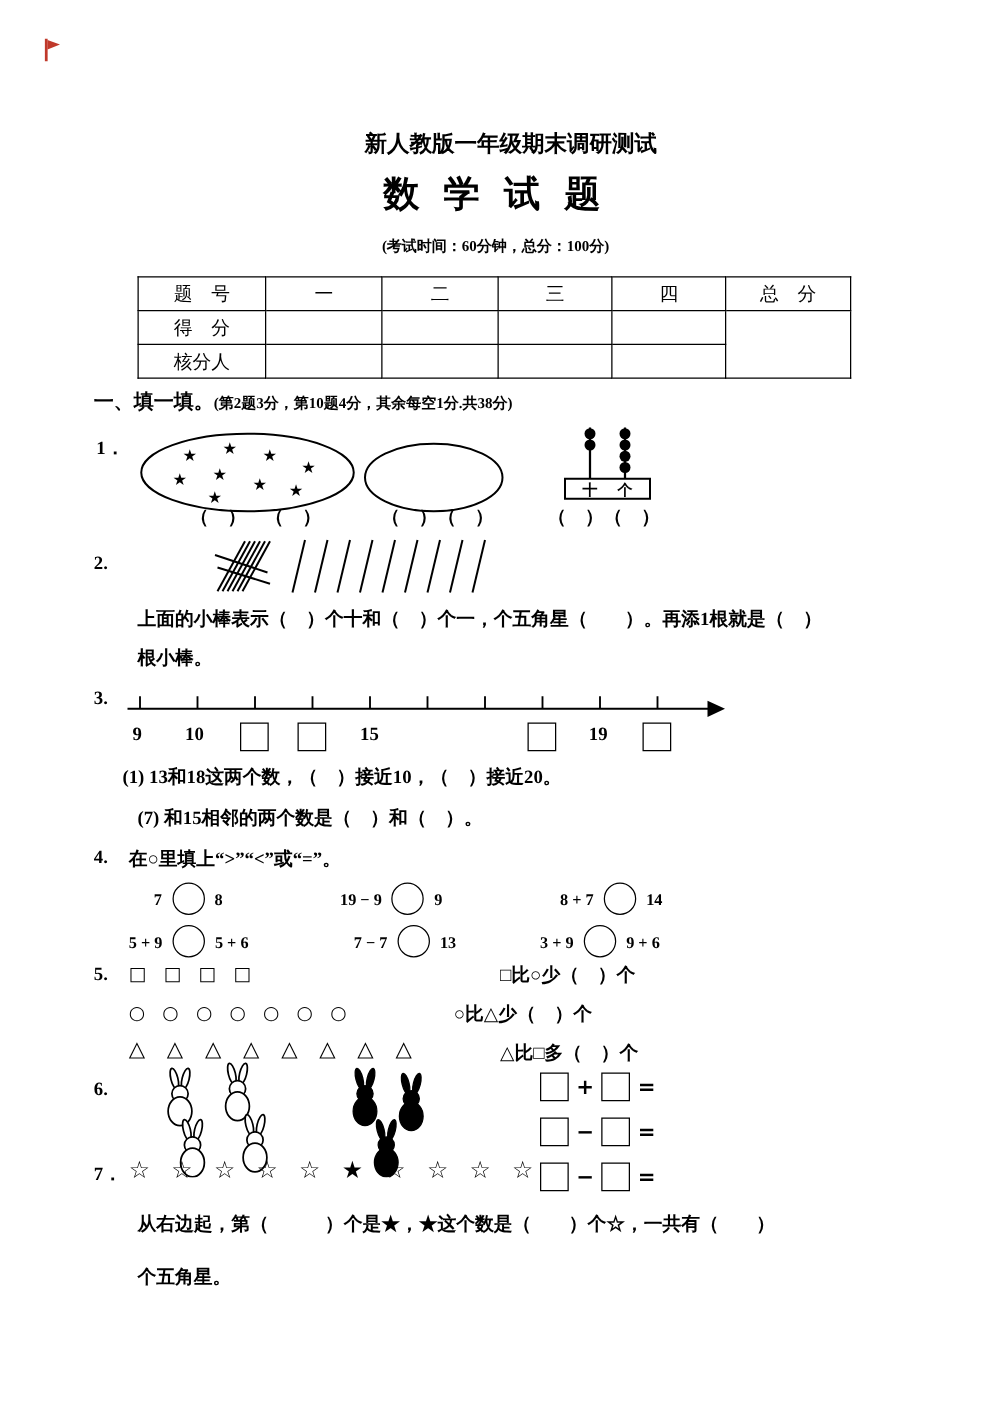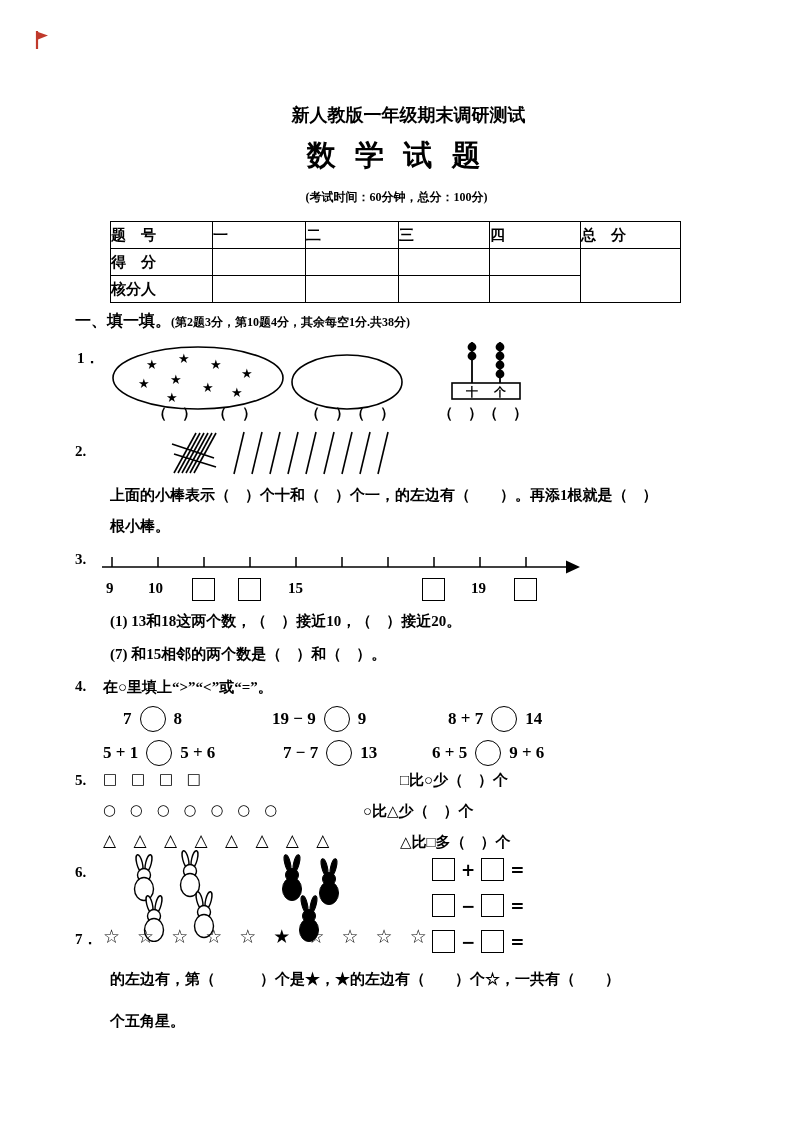--- a/index.html
+++ b/index.html
@@ -13,27 +13,27 @@
   .center { left:0; width:793px; text-align:center; }
   .title { font-size:18px;margin-left:12px; }
   .subject { font-size:29px; letter-spacing:6px; }
   .info { font-size:12px; }
   .body-text { font-size:15px; white-space:nowrap; }
   .qnum { font-size:15px; }
   .sec-head { font-size:16px;text-align:center; }
   .sec-note { font-size:12px; }
 
   table.score { position:absolute; left:110px; top:221px; border-collapse:collapse; table-layout:fixed; }
-  table.score td { border:1.7px solid #000; vertical-align:middle; font-size:15px; font-weight:bold; height:27px; padding:0; }
+  table.score td { border:1.7px solid #000; text-align:center; vertical-align:middle; font-size:15px; font-weight:normal; height:27px; padding:0; }
 
   .sqbox { position:absolute; width:23px; height:23px; border:1.7px solid #000; background:#fff; }
   .wbox  { display:inline-block; width:23px; height:23px; border:1.7px solid #000; vertical-align:middle; background:#fff; }
   .eop   { display:inline-block; font-size:17px; margin:0 6px; vertical-align:middle; font-family:"DejaVu Sans",sans-serif; font-weight:bold; }
 
-  .cmp-cell { font-size:17px; white-space:nowrap; }
+  .cmp-cell { font-size:13px; white-space:nowrap; }
   .cmp { display:inline-block; width:26px; height:26px; border:1.6px solid #000; border-radius:50%; vertical-align:-8px; margin:0 8px; background:#fff; }
 
   .glyphs { font-family:"DejaVu Sans",sans-serif; font-weight:normal; white-space:nowrap; }
   .shape-row { font-size:15px; word-spacing:9px; }
   .tri-row { font-size:17px; word-spacing:12px; }
   .star-row { font-size:19px; word-spacing:11px; }
 
   .rab-o { fill:#fff; stroke:#000; stroke-width:1.4px; }
   .rab-f { fill:#000; stroke:#000; stroke-width:1px; }
   svg text { font-weight:bold; }
@@ -150,21 +150,21 @@
     <line x1="102" y1="47" x2="112" y2="5"></line>
     <line x1="120" y1="47" x2="130" y2="5"></line>
     <line x1="138" y1="47" x2="148" y2="5"></line>
     <line x1="156" y1="47" x2="166" y2="5"></line>
     <line x1="174" y1="47" x2="184" y2="5"></line>
     <line x1="192" y1="47" x2="202" y2="5"></line>
     <line x1="210" y1="47" x2="220" y2="5"></line>
   </g>
 </svg>
 
-<div class="abs body-text" style="left:110px;top:486px">上面的小棒表示（　）个十和（　）个一，的左边有（　　）。再添1根就是（　）</div>
+<div class="abs body-text" style="left:110px;top:486px">上面的小棒表示（　）个十和（　）个一，个五角星（　　）。再添1根就是（　）</div>
 <div class="abs body-text" style="left:110px;top:517px">根小棒。</div>
 
 <div class="abs qnum" style="left:75px;top:551px">3.</div>
 
 <svg class="abs" style="left:100px;top:554px" width="482" height="22" viewBox="0 0 482 22">
   <line x1="2" y1="13" x2="468" y2="13" stroke="#000" stroke-width="1.7"></line>
   <polygon points="480,13 466,6.5 466,19.5" fill="#000"></polygon>
   <g stroke="#000" stroke-width="1.5">
     <line x1="12" y1="3" x2="12" y2="13"></line>
     <line x1="58" y1="3" x2="58" y2="13"></line>
@@ -181,43 +181,43 @@
 
 <div class="abs body-text" style="left:106px;top:580px">9</div>
 <div class="abs body-text" style="left:148px;top:580px">10</div>
 <div class="sqbox" style="left:192px;top:578px"></div>
 <div class="sqbox" style="left:238px;top:578px"></div>
 <div class="abs body-text" style="left:288px;top:580px">15</div>
 <div class="sqbox" style="left:422px;top:578px"></div>
 <div class="abs body-text" style="left:471px;top:580px">19</div>
 <div class="sqbox" style="left:514px;top:578px"></div>
 
-<div class="abs body-text" style="left:110px;top:612px">(1) 13和18这两个数，（　）接近10，（　）接近20。</div>
+<div class="abs body-text" style="left:98px;top:612px">(1) 13和18这两个数，（　）接近10，（　）接近20。</div>
 <div class="abs body-text" style="left:110px;top:645px">(7) 和15相邻的两个数是（　）和（　）。</div>
 
 <div class="abs qnum" style="left:75px;top:678px">4.</div>
 <div class="abs body-text" style="left:103px;top:678px">在○里填上“&gt;”“&lt;”或“=”。</div>
 
 <div class="abs cmp-cell" style="left:123px;top:706px">
   <span>7</span><span class="cmp"></span><span>8</span>
 </div>
 <div class="abs cmp-cell" style="left:272px;top:706px">
   <span>19 − 9</span><span class="cmp"></span><span>9</span>
 </div>
 <div class="abs cmp-cell" style="left:448px;top:706px">
   <span>8 + 7</span><span class="cmp"></span><span>14</span>
 </div>
 <div class="abs cmp-cell" style="left:103px;top:740px">
-  <span>5 + 1</span><span class="cmp"></span><span>5 + 6</span>
+  <span>5 + 9</span><span class="cmp"></span><span>5 + 6</span>
 </div>
 <div class="abs cmp-cell" style="left:283px;top:740px">
   <span>7 − 7</span><span class="cmp"></span><span>13</span>
 </div>
 <div class="abs cmp-cell" style="left:432px;top:740px">
-  <span>6 + 5</span><span class="cmp"></span><span>9 + 6</span>
+  <span>3 + 9</span><span class="cmp"></span><span>9 + 6</span>
 </div>
 
 <div class="abs qnum" style="left:75px;top:772px">5.</div>
 <div class="abs glyphs shape-row" style="left:103px;top:770px">□ □ □ □</div>
 <div class="abs body-text" style="left:400px;top:771px">□比○少（　）个</div>
 <div class="abs glyphs shape-row" style="left:103px;top:801px">○ ○ ○ ○ ○ ○ ○</div>
 <div class="abs body-text" style="left:363px;top:802px">○比△少（　）个</div>
 <div class="abs glyphs tri-row" style="left:103px;top:830px">△ △ △ △ △ △ △ △</div>
 <div class="abs body-text" style="left:400px;top:833px">△比□多（　）个</div>
 
@@ -246,14 +246,14 @@
 </div>
 <div class="abs" style="left:432px;top:894px">
   <span class="wbox"></span><span class="eop">−</span><span class="wbox"></span><span class="eop">=</span>
 </div>
 <div class="abs" style="left:432px;top:930px">
   <span class="wbox"></span><span class="eop">−</span><span class="wbox"></span><span class="eop">=</span>
 </div>
 
 <div class="abs qnum" style="left:75px;top:930px">7．</div>
 <div class="abs glyphs star-row" style="left:103px;top:925px">☆ ☆ ☆ ☆ ☆ ★ ☆ ☆ ☆ ☆</div>
-<div class="abs body-text" style="left:110px;top:970px">的左边有，第（　　　）个是★，★的左边有（　　）个☆，一共有（　　）</div>
+<div class="abs body-text" style="left:110px;top:970px">从右边起，第（　　　）个是★，★这个数是（　　）个☆，一共有（　　）</div>
 <div class="abs body-text" style="left:110px;top:1012px">个五角星。</div>
 
 </body></html>

